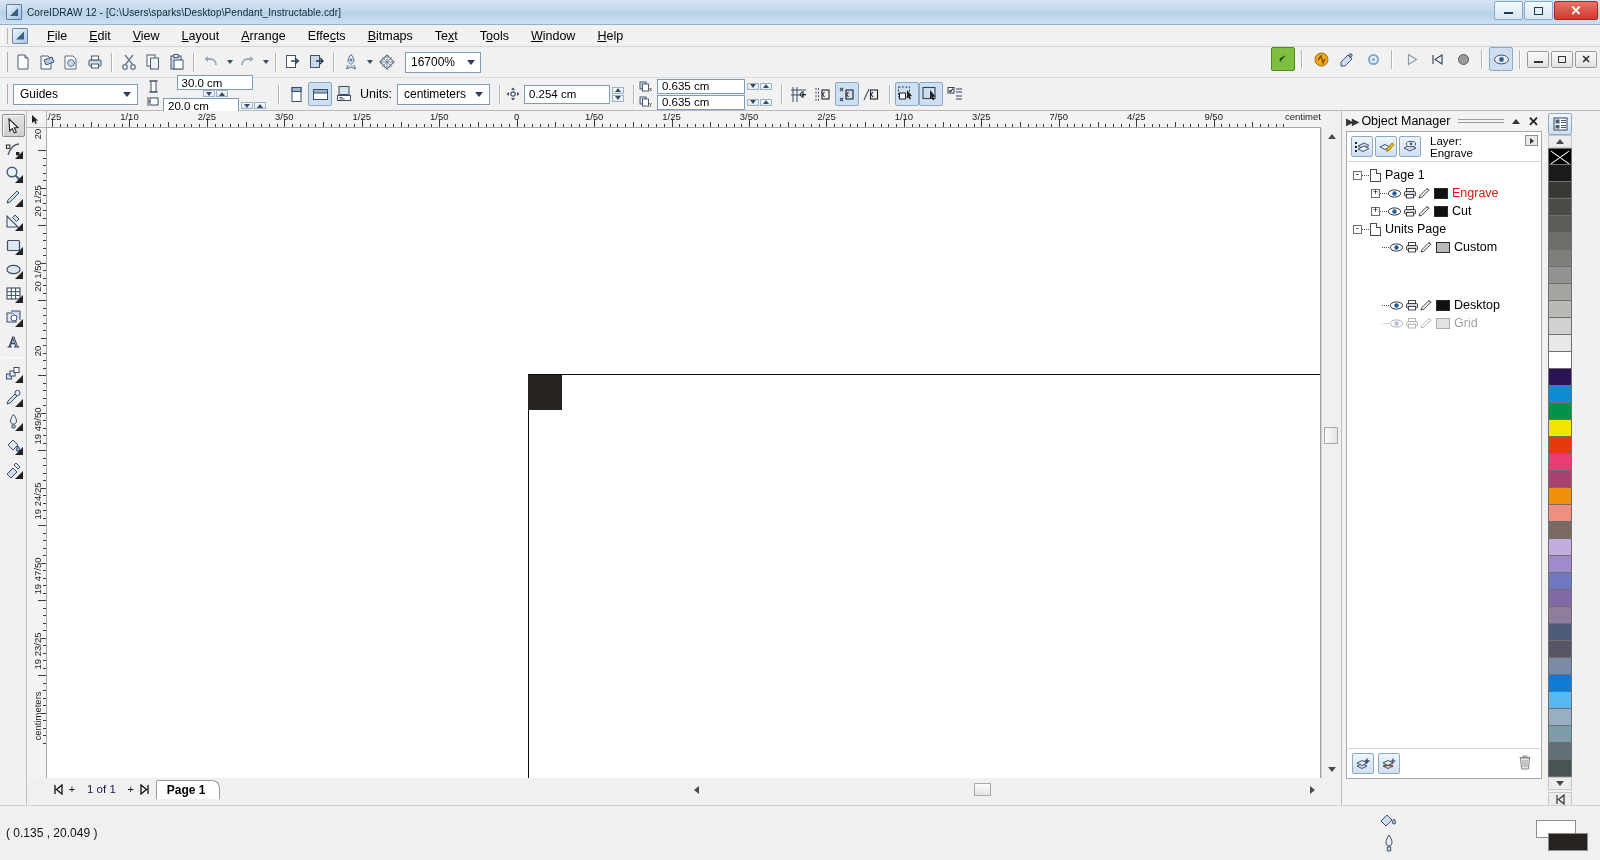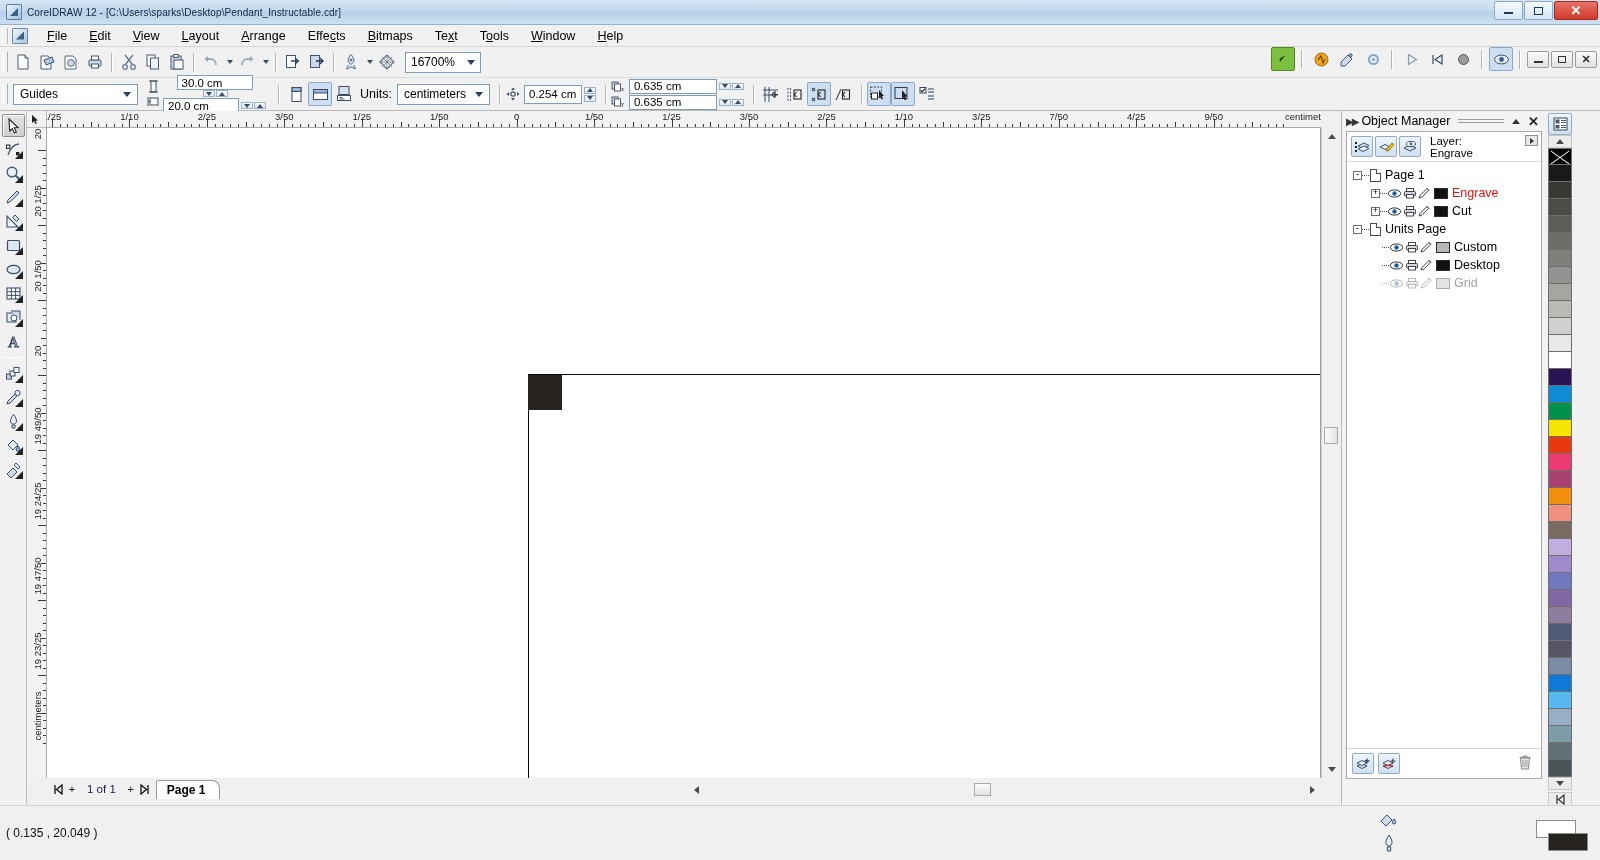--- a/index.html
+++ b/index.html
@@ -581,21 +581,21 @@
       <span>centimeters</span>
       <i class="caret-dn"></i>
     </div>
 
     <div class="sep" style="margin-left:9px"></div>
 
     <svg width="16" height="16" viewBox="0 0 16 16" style="margin-right:3px">
       <path d="M8 1.5l2 2.5H6zM8 14.5l2-2.5H6zM1.5 8l2.5-2v4zM14.5 8L12 6v4z" fill="#3d4d66"></path>
       <circle cx="8" cy="8" r="2.2" fill="none" stroke="#3d4d66" stroke-width="1.2"></circle>
     </svg>
-    <div class="numbox" style="width:58px;height:19px">0.254 cm</div>
+    <div class="numbox" style="width:86px;height:19px">0.254 cm</div>
     <div class="spin" style="margin-left:2px">
       <div class="spb up">
           <i></i>
         </div>
       <div class="spb dn">
           <i></i>
         </div>
     </div>
 
     <div class="sep" style="margin-left:9px"></div>
@@ -1306,21 +1306,21 @@
             </div>
             <div class="pen">
               <svg width="13" height="12" viewBox="0 0 13 12">
                 <path d="M1 11l1-2.5 7-7 1.8 1.8-7 7z" fill="#eef2f8" stroke="#333" stroke-width=".9"></path>
                 <path d="M9 1.5l1.8 1.8" stroke="#333" stroke-width=".9"></path>
               </svg>
             </div>
             <div class="swatch" style="background:#b8b8b8"></div>
             <span class="lname">Custom</span>
           </div>
-          <div class="trow" style="padding-left: 18px;">
+          <div class="trow" style="padding-left: 18px; margin-top: 40px;">
             <div style="width:11px;flex:none"></div>
             <div class="tdash"></div>
             <div class="eye">
               <svg width="15" height="11" viewBox="0 0 15 11">
                 <ellipse cx="7.5" cy="5.5" rx="6.2" ry="3.6" fill="#fff" stroke="#333" stroke-width="1"></ellipse>
                 <circle cx="7.5" cy="5.5" r="2.2" fill="#1d5f9e"></circle>
               </svg>
             </div>
             <div class="prn">
               <svg width="14" height="12" viewBox="0 0 14 12">

